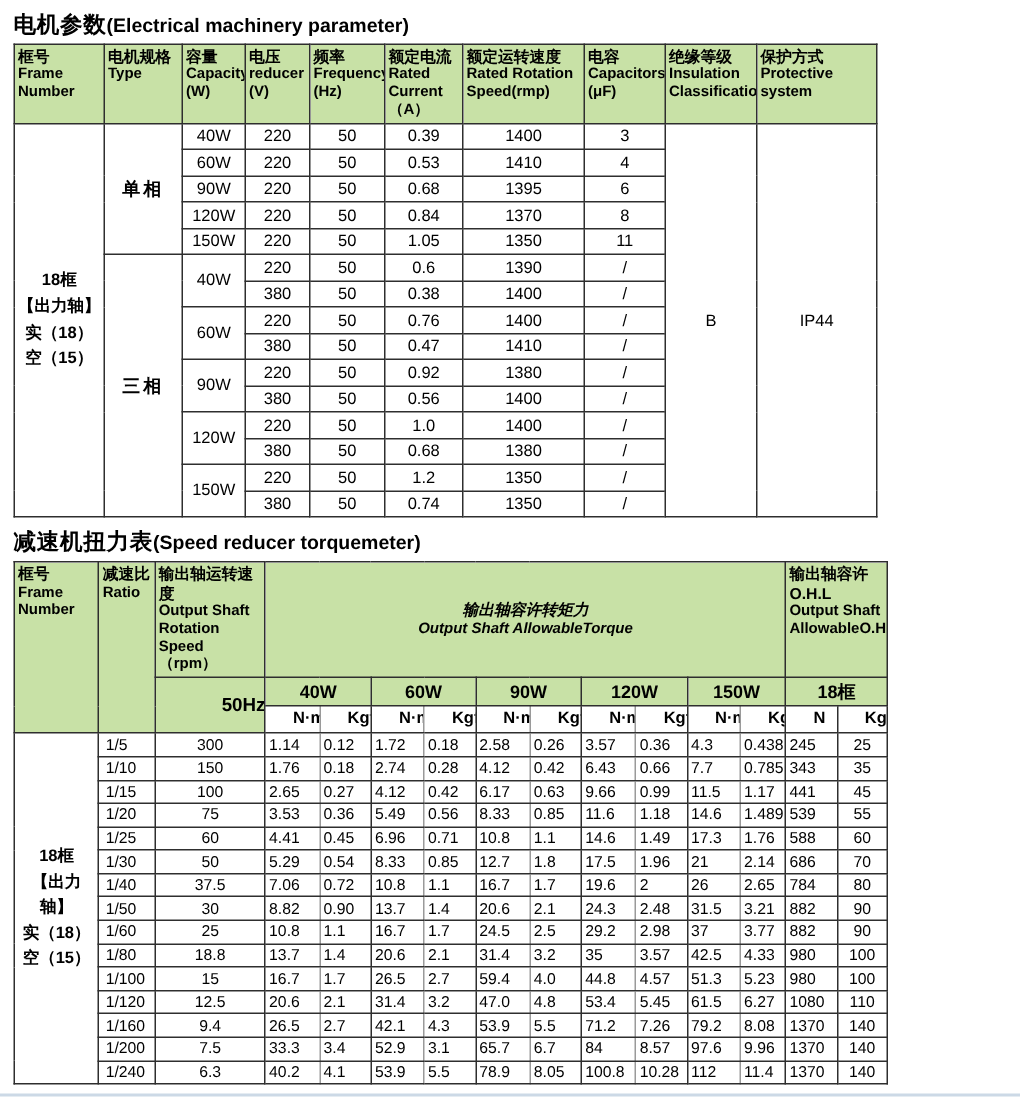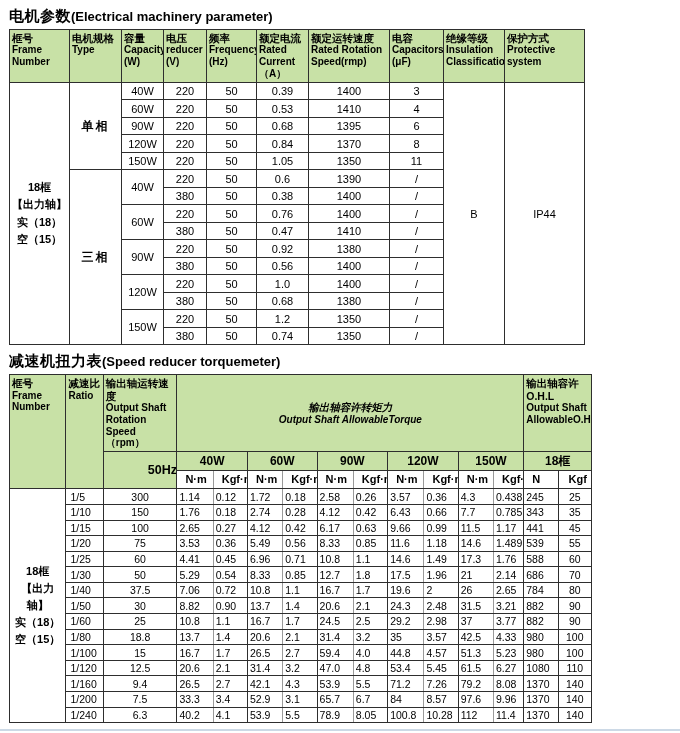--- a/index.html
+++ b/index.html
@@ -36,21 +36,21 @@
   
   #torque-table{width:583px;margin-top:1px;}
   #torque-table td{font-size:10.5px;height:14.6px;padding:0 2px;text-align:left;}
   #torque-table td.ratio{padding-left:4px;}
   #torque-table td.speed{text-align:center;}
   #torque-table td.kgf-end{text-align:center;}
   #torque-table td.nm{border-right:1px solid #9a9a9a;}
   #torque-table thead th.group{text-align:center;vertical-align:middle;font-style:italic;}
   #torque-table thead th.power{text-align:center;vertical-align:middle;font-size:12px;}
   #torque-table thead th.hz{text-align:center;vertical-align:middle;font-size:12.5px;padding-left:44px;}
-  #torque-table thead th.unit{background:#ffffff;font-size:11px;vertical-align:middle;padding-left:8px;}
+  #torque-table thead th.unit{background:#ffffff;font-size:11px;vertical-align:middle;padding-left:18px;}
   #torque-table thead th.unit.center{text-align:center;}
   #torque-table thead th.unit.nm{border-right:1px solid #9a9a9a;}
 
   .notes{margin-top:9px;font-size:12.5px;line-height:1.45;}
 
   .bottom-line{position:absolute;left:0;bottom:2px;width:680px;height:2px;background:#ccd9e6;}
 </style>
 </head>
 <body>
 

